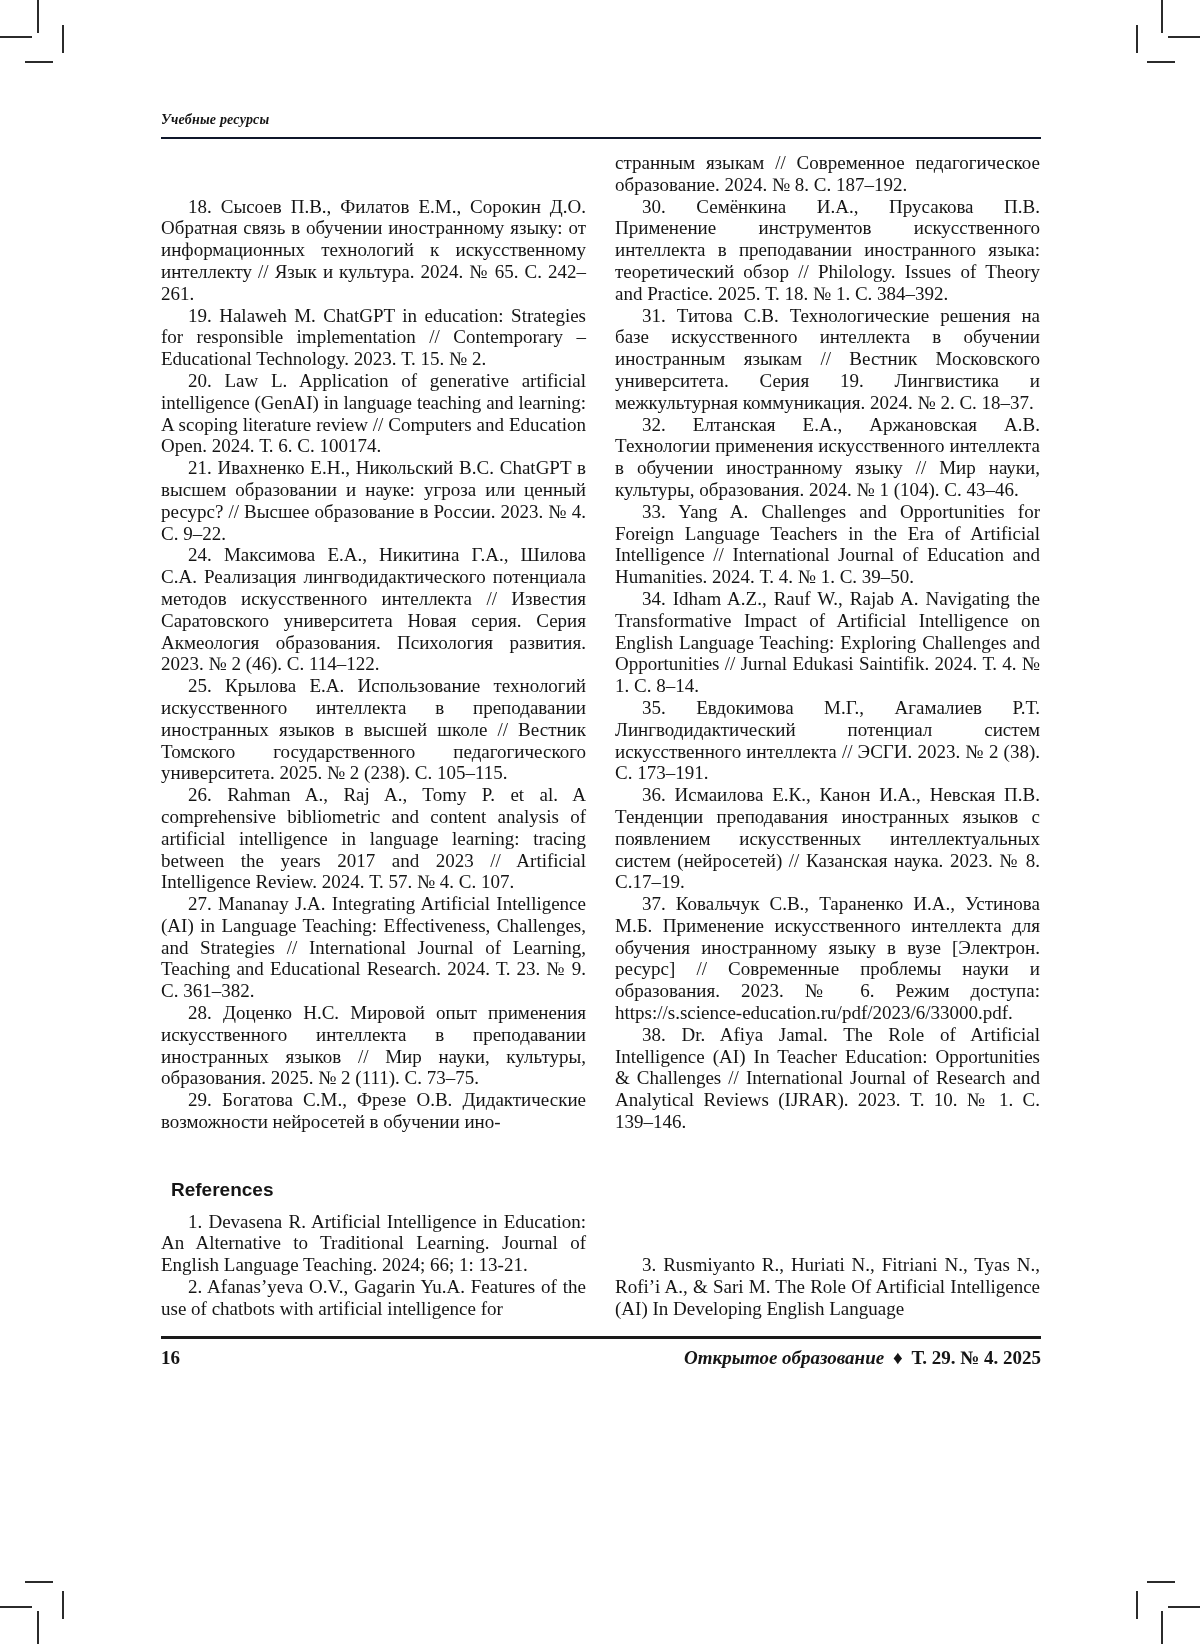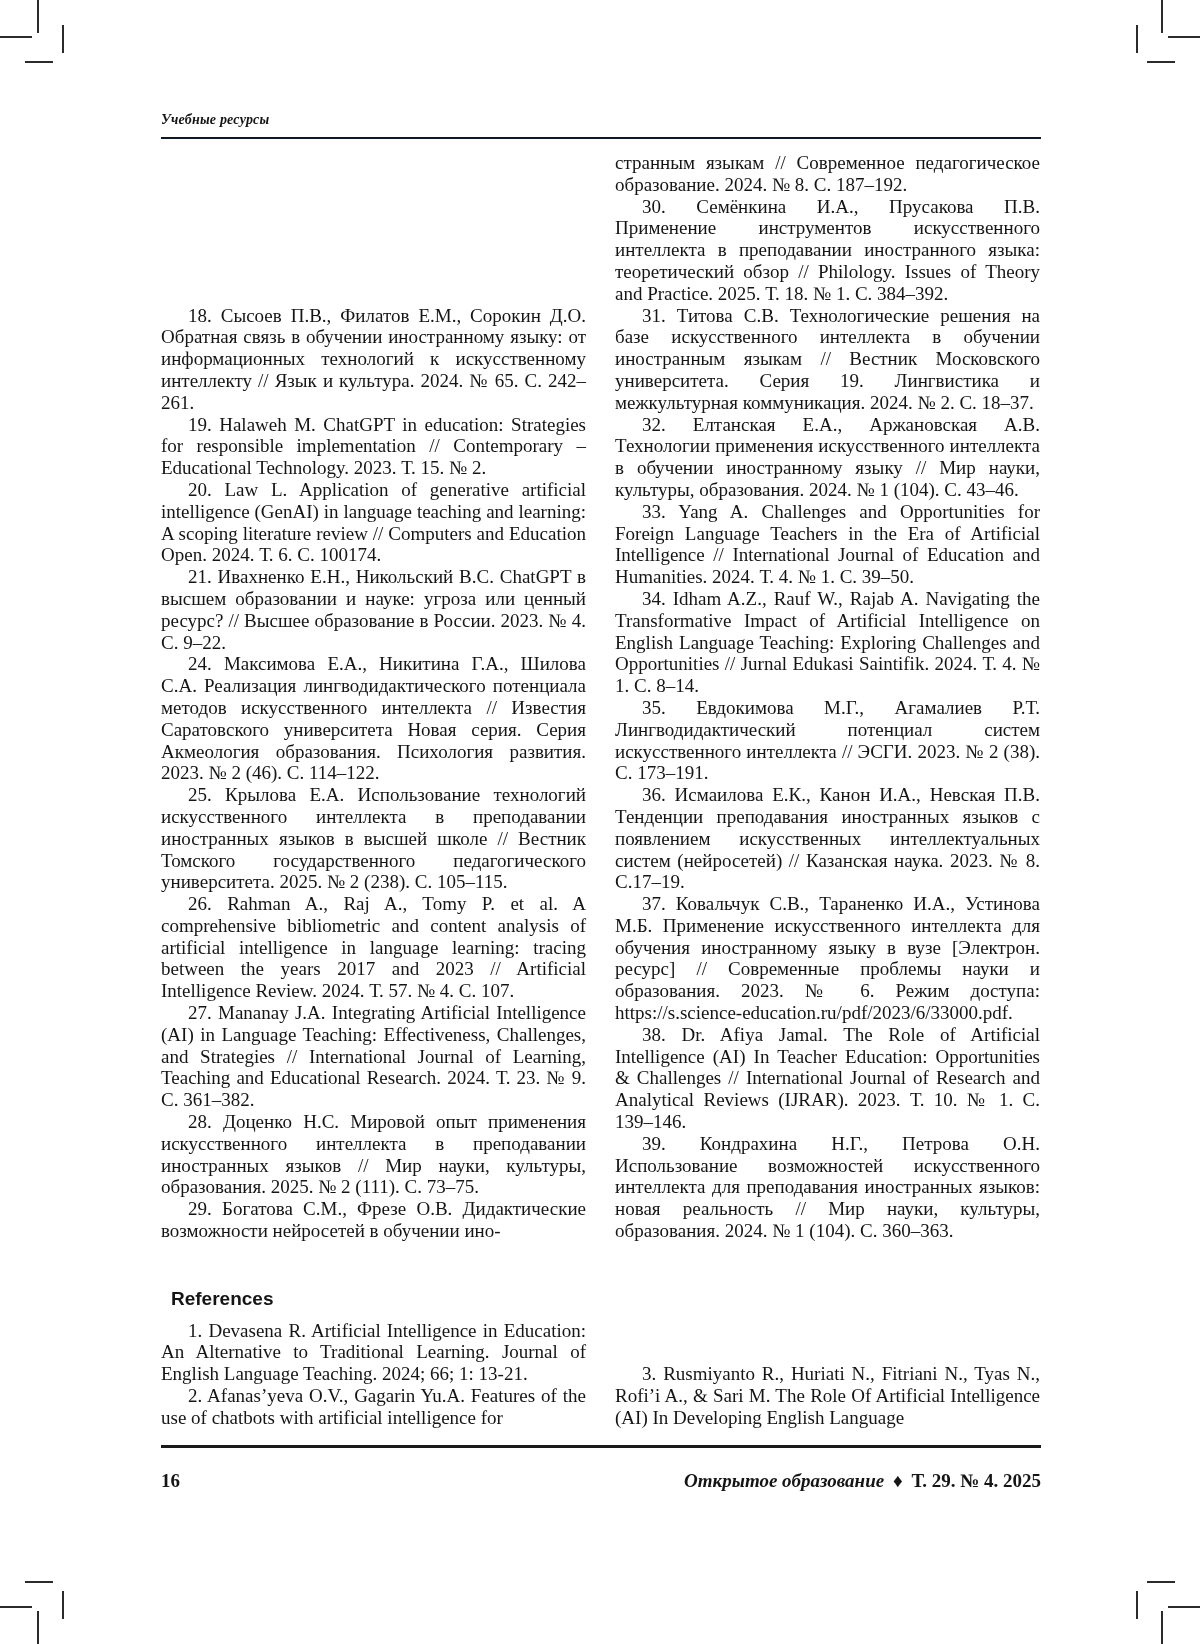--- a/index.html
+++ b/index.html
@@ -75,21 +75,21 @@
   .refs-heading {
     margin: 10px;
     font-family: "Liberation Sans", sans-serif;
     font-size: 19px;
     font-weight: bold;
     line-height: 21.8px;
   }
   .footer {
     margin-top: 16px;
     border-top: 3px solid #1a1a1a;
-    padding-top: 22px;
+    padding-top: 8px;
     display: flex;
     justify-content: space-between;
     align-items: baseline;
   }
   .pageno {
     font-size: 19px;
     font-weight: bold;
   }
   .journal-line {
     font-size: 19px;
@@ -147,21 +147,20 @@
     <p class="ref cont">странным языкам // Современное педагогическое образование. 2024. № 8. С. 187–192.</p>
         <p class="ref">30. Семёнкина И.А., Прусакова П.В. Применение инструментов искусственного интеллекта в преподавании иностранного языка: теоретический обзор // Philology. Issues of Theory and Practice. 2025. Т. 18. № 1. С. 384–392.</p>
         <p class="ref">31. Титова С.В. Технологические решения на базе искусственного интеллекта в обучении иностранным языкам // Вестник Московского университета. Серия 19. Лингвистика и межкультурная коммуникация. 2024. № 2. С. 18–37.</p>
         <p class="ref">32. Елтанская Е.А., Аржановская А.В. Технологии применения искусственного интеллекта в обучении иностранному языку // Мир науки, культуры, образования. 2024. № 1 (104). С. 43–46.</p>
         <p class="ref">33. Yang A. Challenges and Opportunities for Foreign Language Teachers in the Era of Artificial Intelligence // International Journal of Education and Humanities. 2024. Т. 4. № 1. С. 39–50.</p>
         <p class="ref">34. Idham A.Z., Rauf W., Rajab A. Navigating the Transformative Impact of Artificial Intelligence on English Language Teaching: Exploring Challenges and Opportunities // Jurnal Edukasi Saintifik. 2024. Т. 4. № 1. С. 8–14.</p>
         <p class="ref">35. Евдокимова М.Г., Агамалиев Р.Т. Лингводидактический потенциал систем искусственного интеллекта // ЭСГИ. 2023. № 2 (38). С. 173–191.</p>
         <p class="ref">36. Исмаилова Е.К., Канон И.А., Невская П.В. Тенденции преподавания иностранных языков с появлением искусственных интеллектуальных систем (нейросетей) // Казанская наука. 2023. № 8. С.17–19.</p>
         <p class="ref">37. Ковальчук С.В., Тараненко И.А., Устинова М.Б. Применение искусственного интеллекта для обучения иностранному языку в вузе [Электрон. ресурс] // Современные проблемы науки и образования. 2023. № 6. Режим доступа: https://s.science-education.ru/pdf/2023/6/33000.pdf.</p>
         <p class="ref">38. Dr. Afiya Jamal. The Role of Artificial Intelligence (AI) In Teacher Education: Opportunities &amp; Challenges // International Journal of Research and Analytical Reviews (IJRAR). 2023. Т. 10. № 1. С. 139–146.</p>
-        <p class="ref">39. Кондрахина Н.Г., Петрова О.Н. Использование возможностей искусственного интеллекта для преподавания иностранных языков: новая реальность // Мир науки, культуры, образования. 2024. № 1 (104). С. 360–363.</p>
       </div>
   </div>
 
   <div class="block refs">
     <div class="col">
       <h3 class="refs-heading">References</h3>
       <div>
 
       <p class="ref">1. Devasena R. Artificial Intelligence in Education: An Alternative to Traditional Learning. Journal of English Language Teaching. 2024; 66; 1: 13-21.</p>
           <p class="ref">2. Afanas’yeva O.V., Gagarin Yu.A. Features of the use of chatbots with artificial intelligence for</p>

